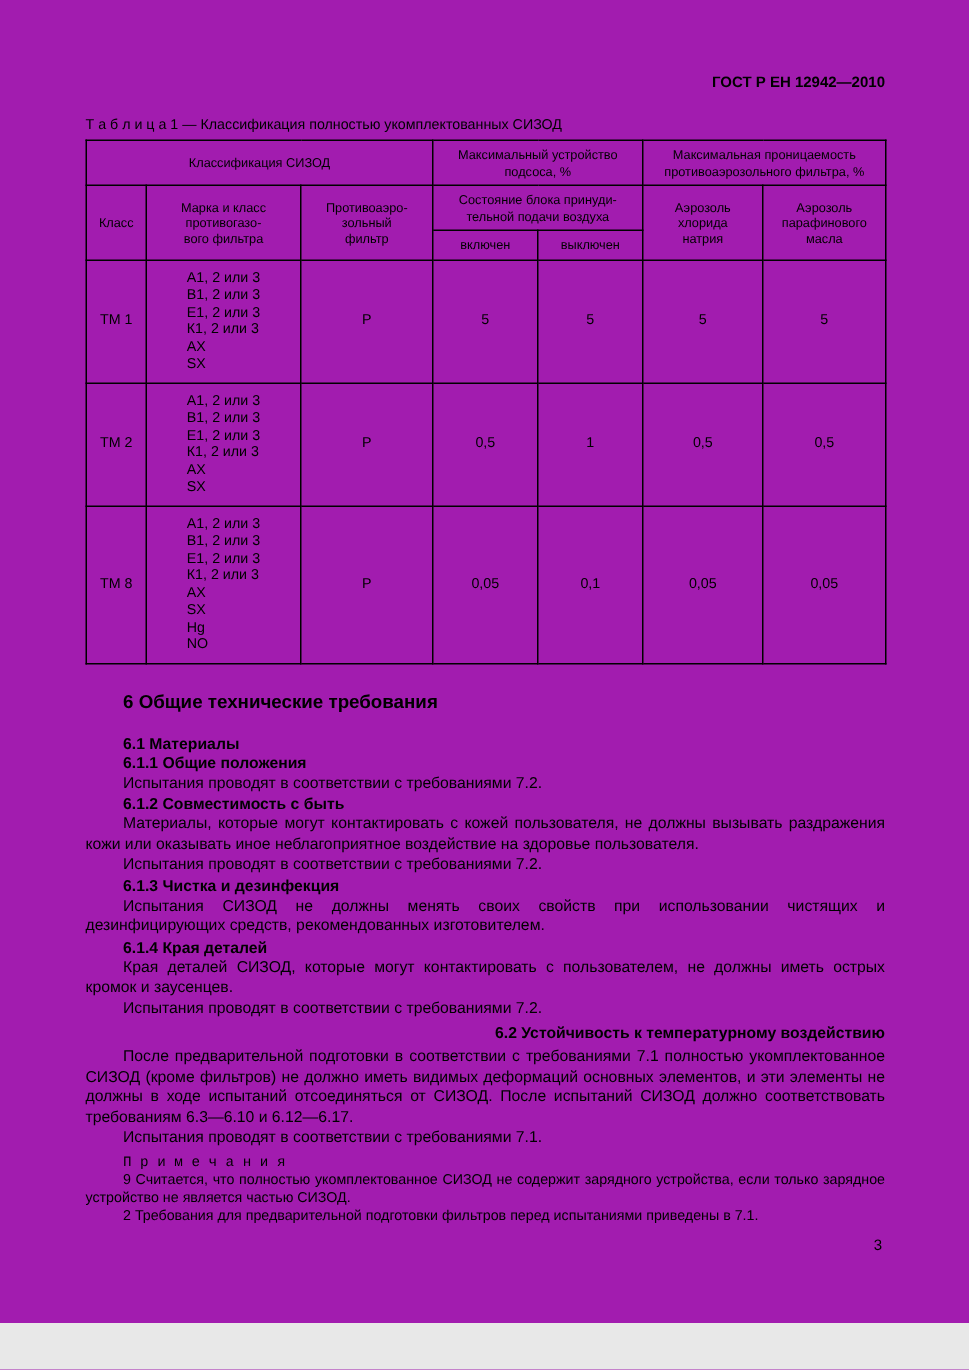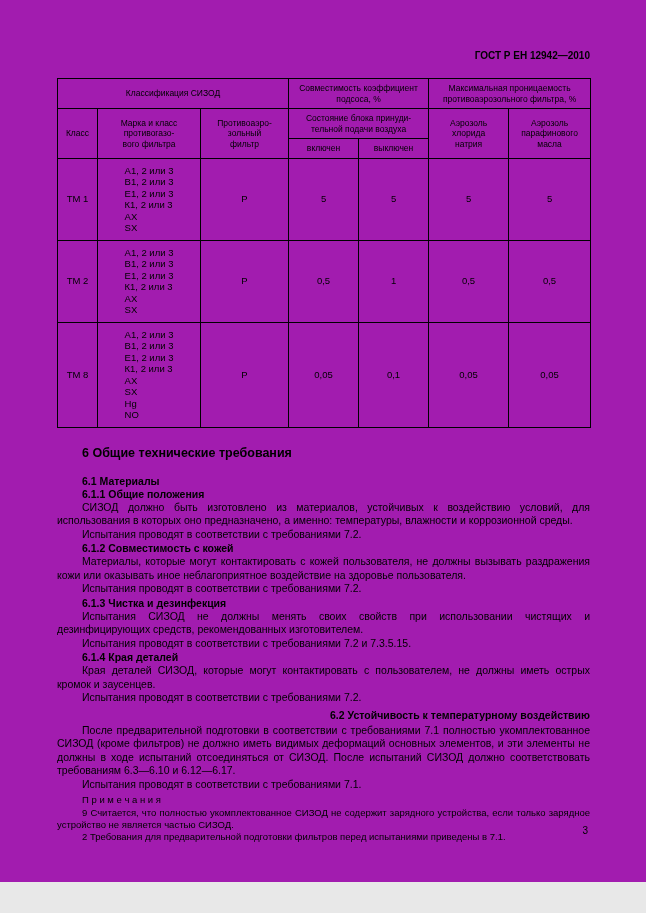--- a/index.html
+++ b/index.html
@@ -27,48 +27,49 @@
   .tbl th { font-size: 8.5px; line-height: 10.5px; padding: 4px 2px; }
   .tbl td { font-size: 9.5px; line-height: 11.5px; padding: 6px 2px; }
   .pre { white-space: pre-line; }
   .filters { display: inline-block; text-align: left; white-space: pre-line; }
 
   .sections { margin-top: 0; }
   .h-main { font-size: 12.5px; font-weight: bold; margin: 18px 0 15px 0; text-indent: 25px; }
   .h-sub  { font-size: 10.5px; font-weight: bold; margin: 1px 0; text-indent: 25px; }
   .h-sub2 { font-size: 10.5px; font-weight: bold; margin: 4px 0 3px 0; text-indent: 25px; text-align: right; }
   .body-p { font-size: 10.5px; line-height: 13.5px; text-indent: 25px; text-align: justify; }
-  .note-label { font-size: 9.5px; line-height: 12.5px; text-indent: 25px; margin-top: 3px; }
+  .note-label { font-size: 9.5px; line-height: 12.5px; text-indent: 25px; margin-top: 3px; font-family: Liberation Mono, monospace; }
   .note { font-size: 9.5px; line-height: 12px; text-indent: 25px; text-align: justify; }
   .page-number { position: absolute; right: 58px; bottom: 46px; font-size: 10px; }
 </style>
 </head>
 <body>
 
 <div class="page">
 
   <div class="doc-header">
     <span>ГОСТ Р ЕН 12942—2010</span>
   </div>
 
+  <p class="table-caption">Т а б л и ц а  1 — Классификация полностью укомплектованных СИЗОД</p>
 
   <table class="tbl">
     <colgroup>
       <col style="width:40px">
       <col style="width:103px">
       <col style="width:88px">
       <col style="width:70px">
       <col style="width:70px">
       <col style="width:80px">
       <col style="width:82px">
     </colgroup>
     <thead>
       <tr>
         <th colspan="3">Классификация СИЗОД</th>
-        <th colspan="2" class="pre">Совместимость коэффициент
+        <th colspan="2" class="pre">Максимальный устройство
 подсоса, %</th>
         <th colspan="2" class="pre">Максимальная проницаемость
 противоаэрозольного фильтра, %</th>
       </tr>
       <tr>
         <th rowspan="2">Класс</th>
         <th rowspan="2" class="pre">Марка и класс
 противогазо-
 вого фильтра</th>
         <th rowspan="2" class="pre">Противоаэро-
@@ -134,30 +135,28 @@
         <td>0,05</td>
       </tr>
     </tbody>
   </table>
 
   <div class="sections">
     <h1 class="h-main">6 Общие технические требования</h1>
 
     <h2 class="h-sub">6.1 Материалы</h2>
     <h3 class="h-sub">6.1.1 Общие положения</h3>
-    <p class="body-p">СИЗОД должно быть изготовлено из материалов, устойчивых к воздействию условий, для использования в которых оно предназначено, а именно: температуры, влажности и коррозионной среды.</p>
     <p class="body-p">Испытания проводят в соответствии с требованиями 7.2.</p>
 
-    <h3 class="h-sub">6.1.2 Совместимость с кожей</h3>
+    <h3 class="h-sub">6.1.2 Совместимость с быть</h3>
     <p class="body-p">Материалы, которые могут контактировать с кожей пользователя, не должны вызывать раздражения кожи или оказывать иное неблагоприятное воздействие на здоровье пользователя.</p>
     <p class="body-p">Испытания проводят в соответствии с требованиями 7.2.</p>
 
     <h3 class="h-sub">6.1.3 Чистка и дезинфекция</h3>
     <p class="body-p">Испытания СИЗОД не должны менять своих свойств при использовании чистящих и дезинфицирующих средств, рекомендованных изготовителем.</p>
-    <p class="body-p">Испытания проводят в соответствии с требованиями 7.2 и 7.3.5.15.</p>
 
     <h3 class="h-sub">6.1.4 Края деталей</h3>
     <p class="body-p">Края деталей СИЗОД, которые могут контактировать с пользователем, не должны иметь острых кромок и заусенцев.</p>
     <p class="body-p">Испытания проводят в соответствии с требованиями 7.2.</p>
 
     <h2 class="h-sub2">6.2 Устойчивость к температурному воздействию</h2>
     <p class="body-p">После предварительной подготовки в соответствии с требованиями 7.1 полностью укомплектованное СИЗОД (кроме фильтров) не должно иметь видимых деформаций основных элементов, и эти элементы не должны в ходе испытаний отсоединяться от СИЗОД. После испытаний СИЗОД должно соответствовать требованиям 6.3—6.10 и 6.12—6.17.</p>
     <p class="body-p">Испытания проводят в соответствии с требованиями 7.1.</p>
 
     <p class="note-label">П р и м е ч а н и я</p>

